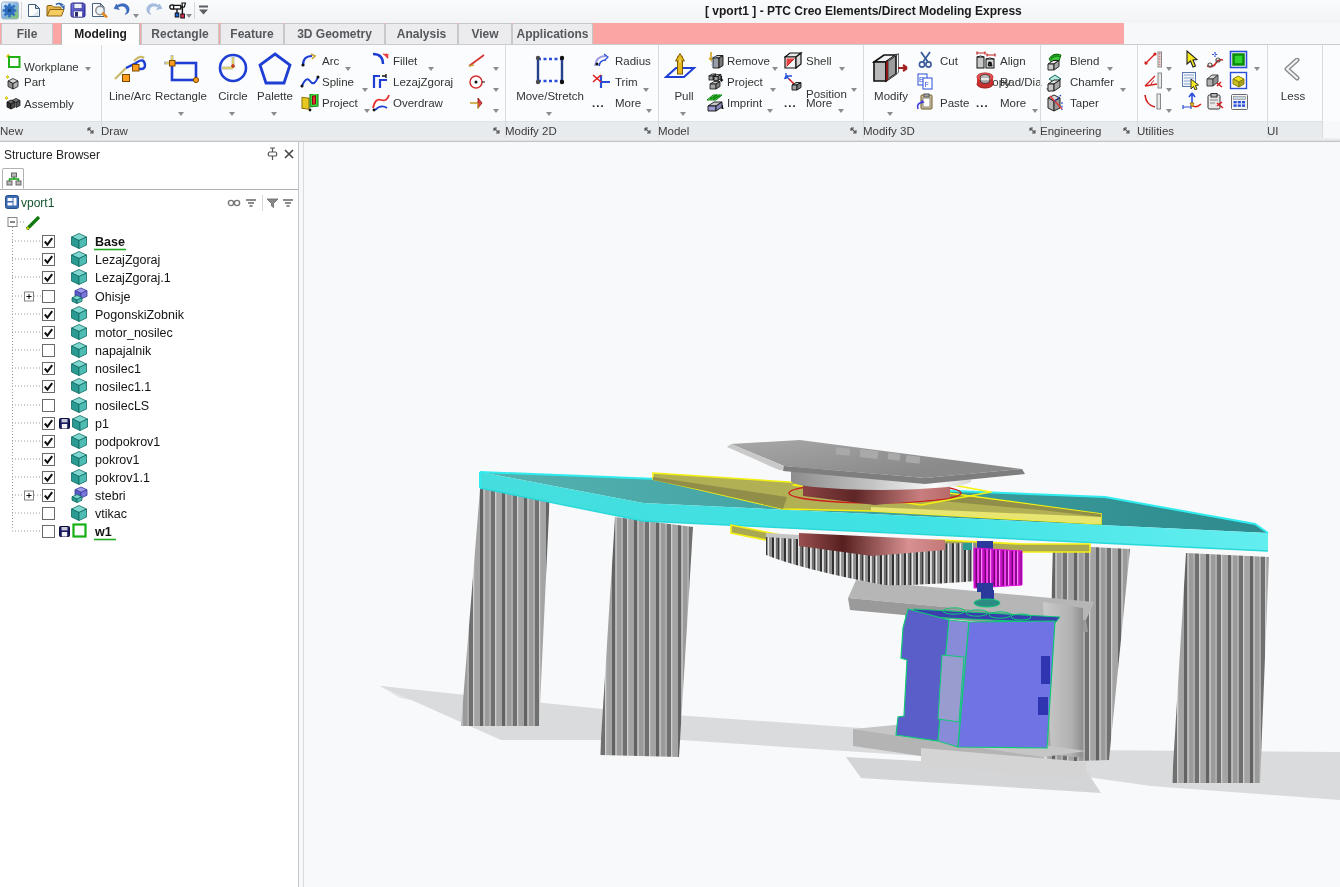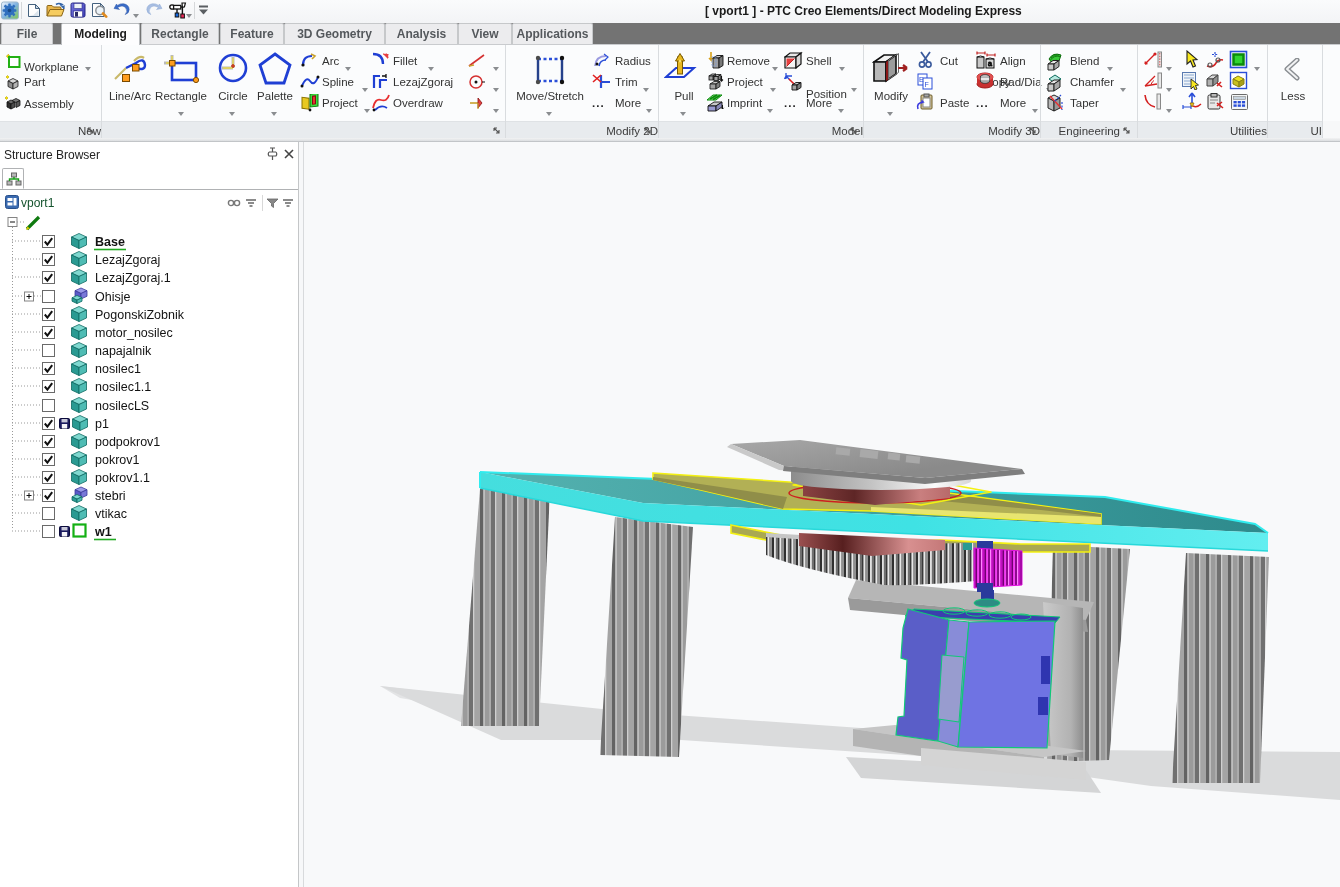--- a/index.html
+++ b/index.html
@@ -6,31 +6,31 @@
 html,body { width:1340px; height:887px; font-family:"Liberation Sans",sans-serif; background:#ffffff; overflow:hidden; }
 #root { position:relative; width:1340px; height:887px; background:#f7f8f9; }
 .abs { position:absolute; }
 
 
 #titlebar { position:absolute; left:0; top:0; width:1340px; height:23px; background:linear-gradient(#fafbfc,#f3f4f6); }
 #title-text { position:absolute; left:705px; top:4px; font-size:12px; font-weight:bold; color:#1a1a1a; white-space:nowrap; }
 .qsep { position:absolute; top:2px; width:1px; height:17px; background:#d6d8da; }
 
 
-#tabbar { position:absolute; left:0; top:23px; width:1340px; height:22px; background:#737373; }
+#tabbar { position:absolute; left:0; top:23px; width:1124px; height:22px; background:#fca5a5; }
 .tab { position:absolute; top:0; height:21px; background:#ececee; border:1px solid #c6c8ca; border-bottom:none; border-radius:2px 2px 0 0; font-size:12px; font-weight:bold; color:#54585c; text-align:center; line-height:20px; }
 .tab.active { background:#fdfdfe; border-color:#b9bcbf; color:#1d1d1d; height:22px; z-index:3; }
 #tabline { position:absolute; left:0; top:44px; width:1340px; height:1px; background:#c9cbce; }
 
 
 #ribbon { position:absolute; left:0; top:45px; width:1340px; height:76px; background:#fbfcfd; }
 #labelband { position:absolute; left:0; top:121px; width:1322px; height:17px; background:#e8ebee; border-top:1px solid #dfe2e5; }
 #ribbonline { position:absolute; left:0; top:138px; width:1340px; height:4px; background:linear-gradient(#f2f3f4,#dcdee0); border-bottom:1px solid #c2c5c8; }
 .gsep { position:absolute; top:45px; width:1px; height:93px; background:#d9dcdf; }
-.glabel { position:absolute; top:1px; height:16px; font-size:11.5px; color:#3c3c3c; text-align:right; line-height:16px; }
+.glabel { position:absolute; top:1px; height:16px; font-size:11.5px; color:#3c3c3c; text-align:left; line-height:16px; }
 .gexp { position:absolute; top:4px; width:10px; height:10px; }
 .sm { position:absolute; height:18px; font-size:11.5px; color:#333; white-space:nowrap; line-height:18px; }
 .big { position:absolute; font-size:11.5px; color:#333; text-align:center; }
 .caret { display:inline-block; width:0; height:0; border-left:3.5px solid transparent; border-right:3.5px solid transparent; border-top:4px solid #8a8d90; vertical-align:middle; }
 
 
 #panel { position:absolute; left:0; top:142px; width:298px; height:745px; background:#ffffff; }
 #panel-border { position:absolute; left:298px; top:142px; width:1px; height:745px; background:#c4c6c8; }
 #viewport { position:absolute; left:303px; top:142px; width:1037px; height:745px; background:#f8f9fa; border-left:1px solid #d8dadc; }
 </style>
@@ -515,20 +515,21 @@
     </svg>
 
     <svg class="abs" style="left:1283px;top:13px" width="20" height="24" viewBox="0 0 20 24">
       <path d="M14 2 L4 11 L14 20" fill="none" stroke="#8a8e92" stroke-width="5" stroke-linecap="round" stroke-linejoin="round"></path>
       <path d="M14 2 L4 11 L14 20" fill="none" stroke="#f2f3f4" stroke-width="2" stroke-linecap="round" stroke-linejoin="round"></path>
     </svg>
     <div class="big" style="left:1272px;top:45px;width:42px">Less</div>
   </div>
   <div id="labelband">
     <div class="glabel" style="left:0;width:101px">New</div>
+    <div class="glabel" style="left:101px;width:404px">Draw</div>
     <div class="glabel" style="left:505px;width:153px">Modify 2D</div>
     <div class="glabel" style="left:658px;width:205px">Model</div>
     <div class="glabel" style="left:863px;width:177px">Modify 3D</div>
     <div class="glabel" style="left:1040px;width:80px">Engineering</div>
     <div class="glabel" style="left:1137px;width:130px">Utilities</div>
     <div class="glabel" style="left:1267px;width:55px">UI</div>
     <svg class="gexp" style="left:86px">
         <path d="M2 2 h3 M2 2 v3 M2 2 l5 5 m0-3 v3 h-3" stroke="#555" stroke-width="1.1" fill="none"></path>
       </svg>
     <svg class="gexp" style="left:492px">

